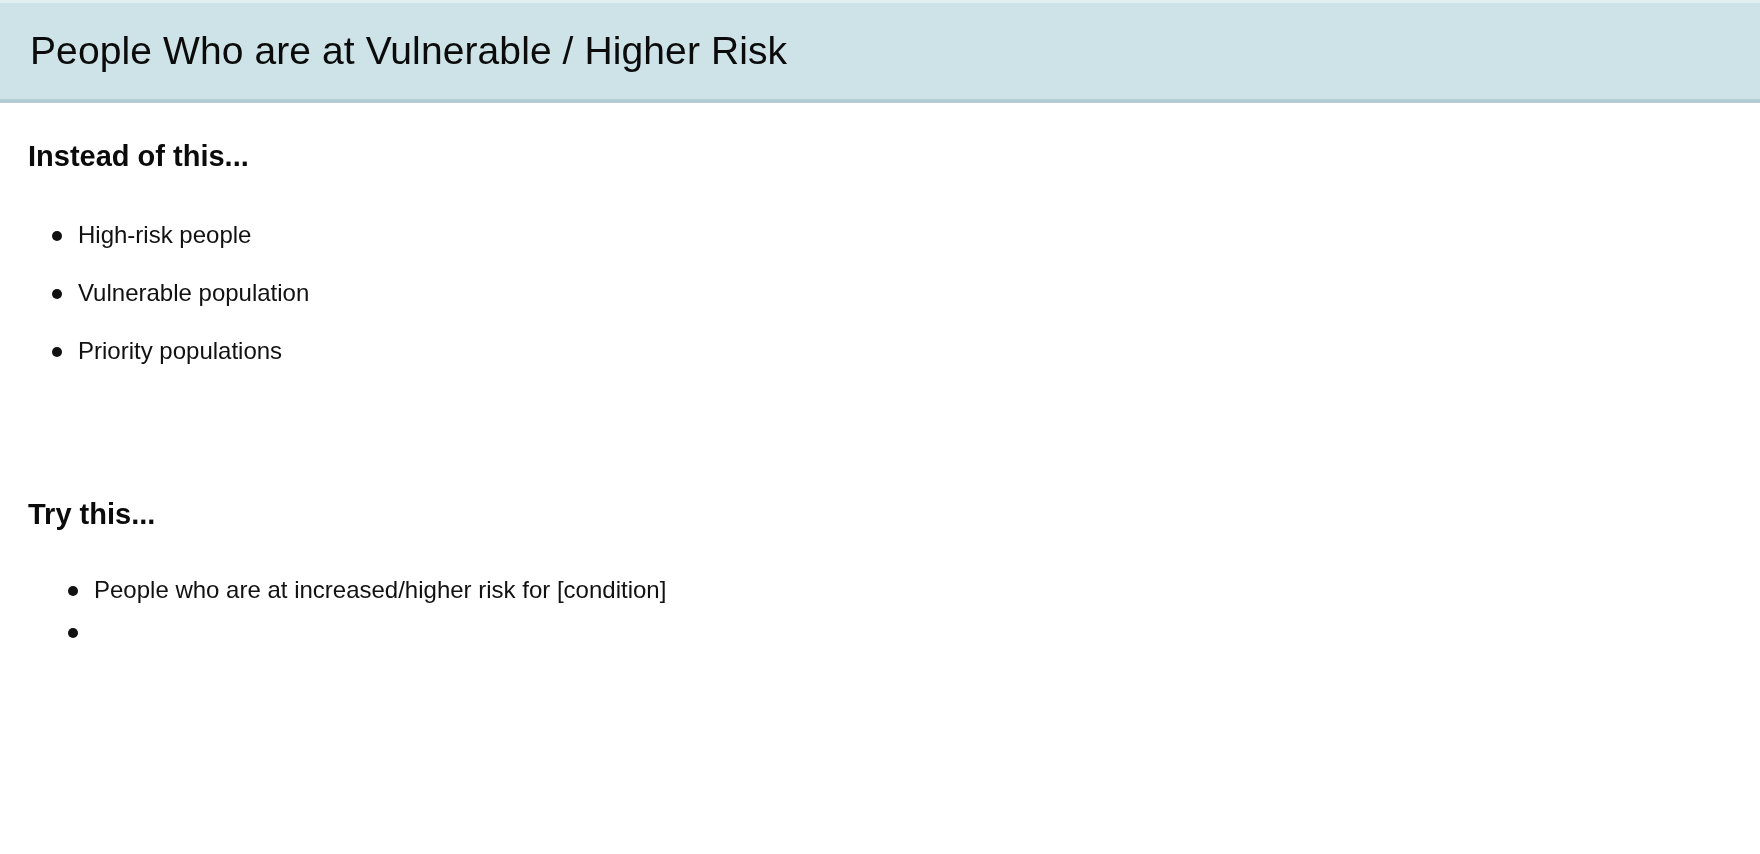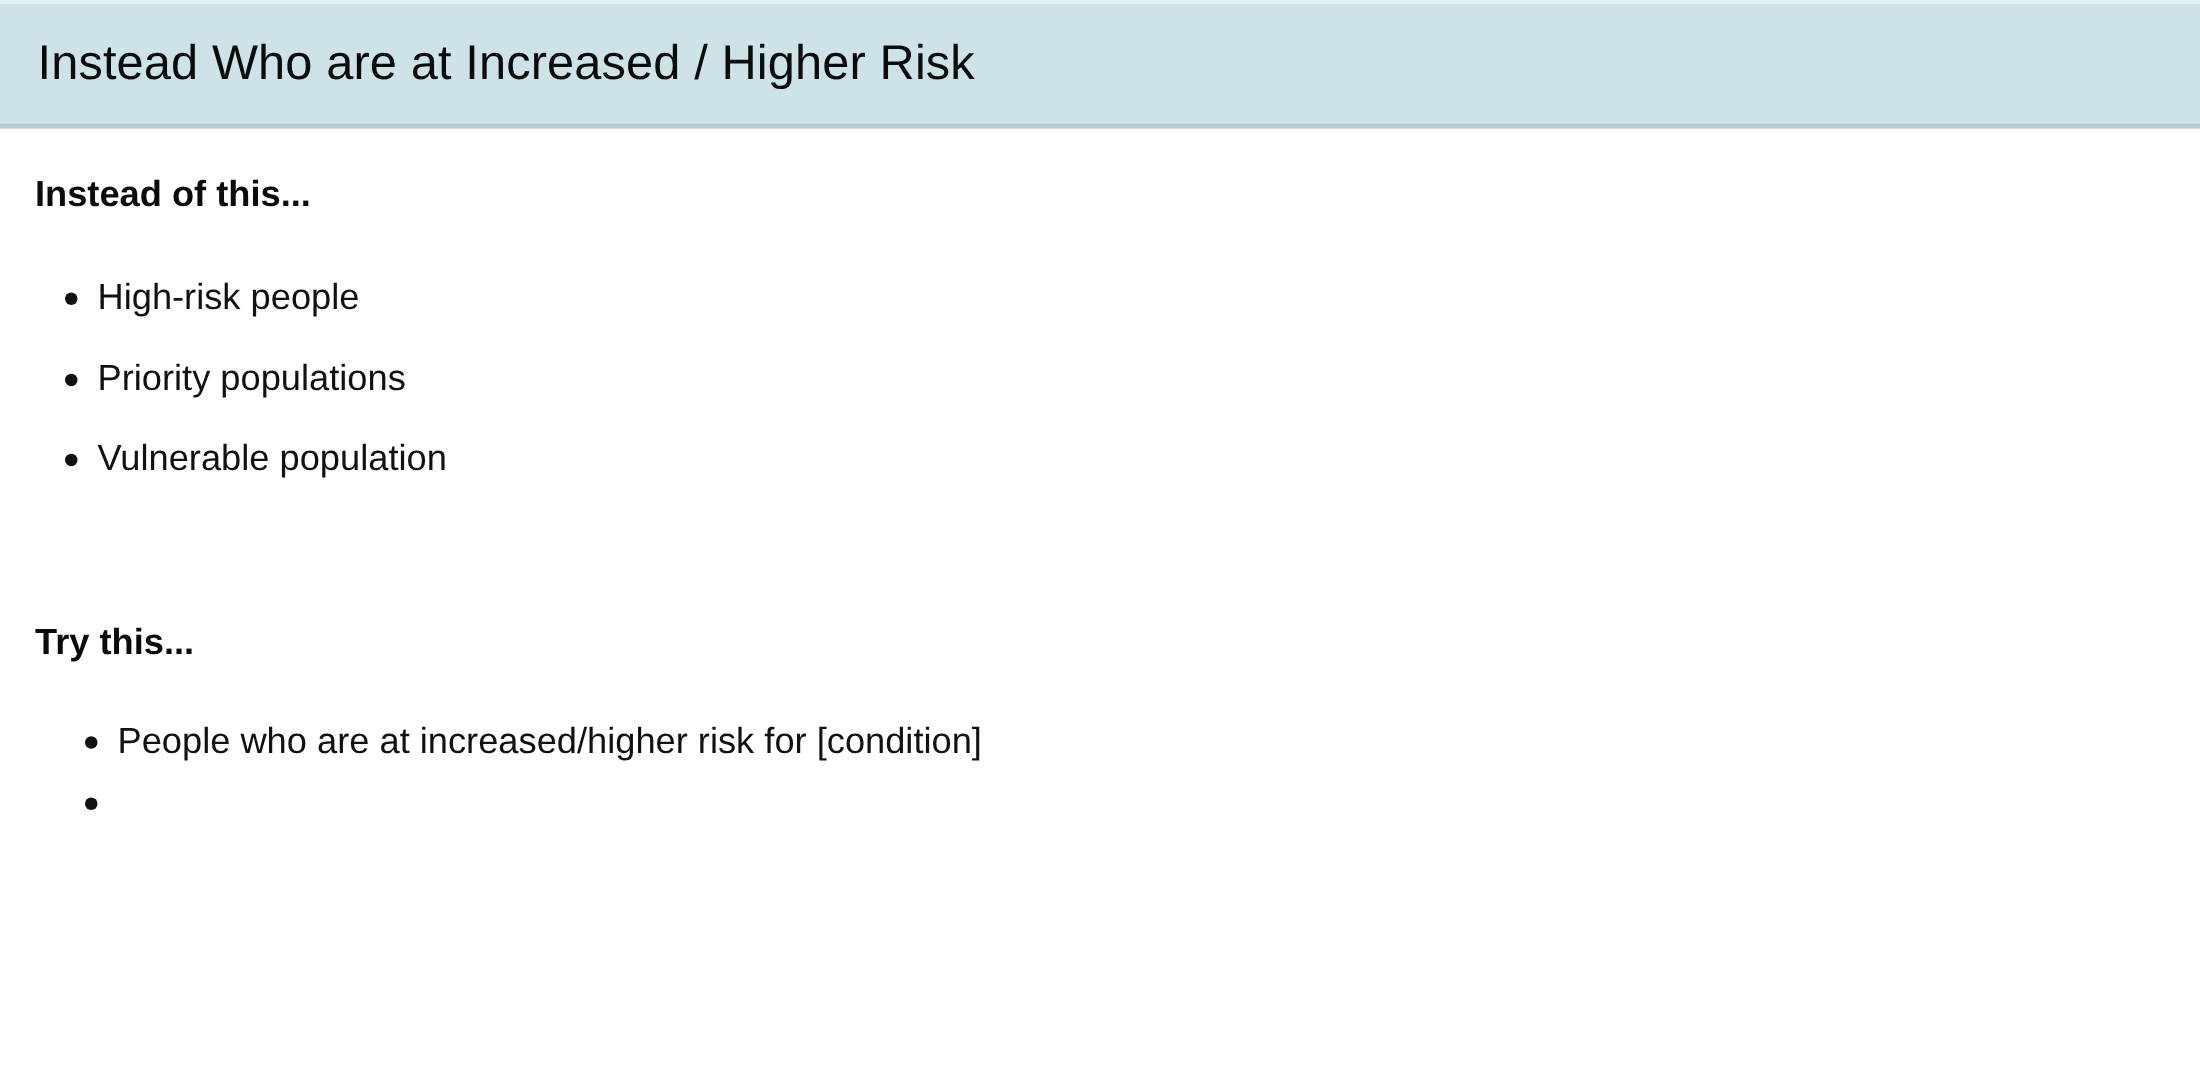--- a/index.html
+++ b/index.html
@@ -70,21 +70,21 @@
   }
 
   .bullet-list {
     list-style: none;
     margin: 0;
     padding: 0;
   }
 
   .bullet-item {
     position: relative;
-    font-size: 29px;
+    font-size: 24px;
     font-weight: 400;
     color: #111111;
     line-height: 1.33;
     padding-left: 78px;
     padding-right: 40px;
     margin: 0;
   }
   .bullet-item .marker {
     position: absolute;
     left: 52px;
@@ -108,39 +108,39 @@
   #list-try     { position: absolute; left: 16px; top: 471px; width: 1760px; }
   #list-try .bullet-item { margin-bottom: 10px; }
   #list-try .bullet-item.wrap { padding-right: 200px; }
 </style>
 </head>
 <body>
 
 <div class="slide">
 
   <div class="header-band">
-    <div class="header-title">Instead Who are at Increased / Higher Risk</div>
+    <div class="header-title">People Who are at Vulnerable / Higher Risk</div>
   </div>
 
   <div class="body-area">
 
     <div class="section-heading" id="heading-instead">Instead of this...</div>
 
     <ul class="bullet-list" id="list-instead">
       <li class="bullet-item">
         <span class="marker"></span>
         <span class="btext">High-risk people</span>
       </li>
       <li class="bullet-item">
         <span class="marker"></span>
-        <span class="btext">Priority populations</span>
+        <span class="btext">Vulnerable population</span>
       </li>
       <li class="bullet-item">
         <span class="marker"></span>
-        <span class="btext">Vulnerable population</span>
+        <span class="btext">Priority populations</span>
       </li>
     </ul>
 
     <div class="section-heading" id="heading-try">Try this...</div>
 
     <ul class="bullet-list" id="list-try">
       <li class="bullet-item">
         <span class="marker"></span>
         <span class="btext">People who are at increased/higher risk for [condition]</span>
       </li>

